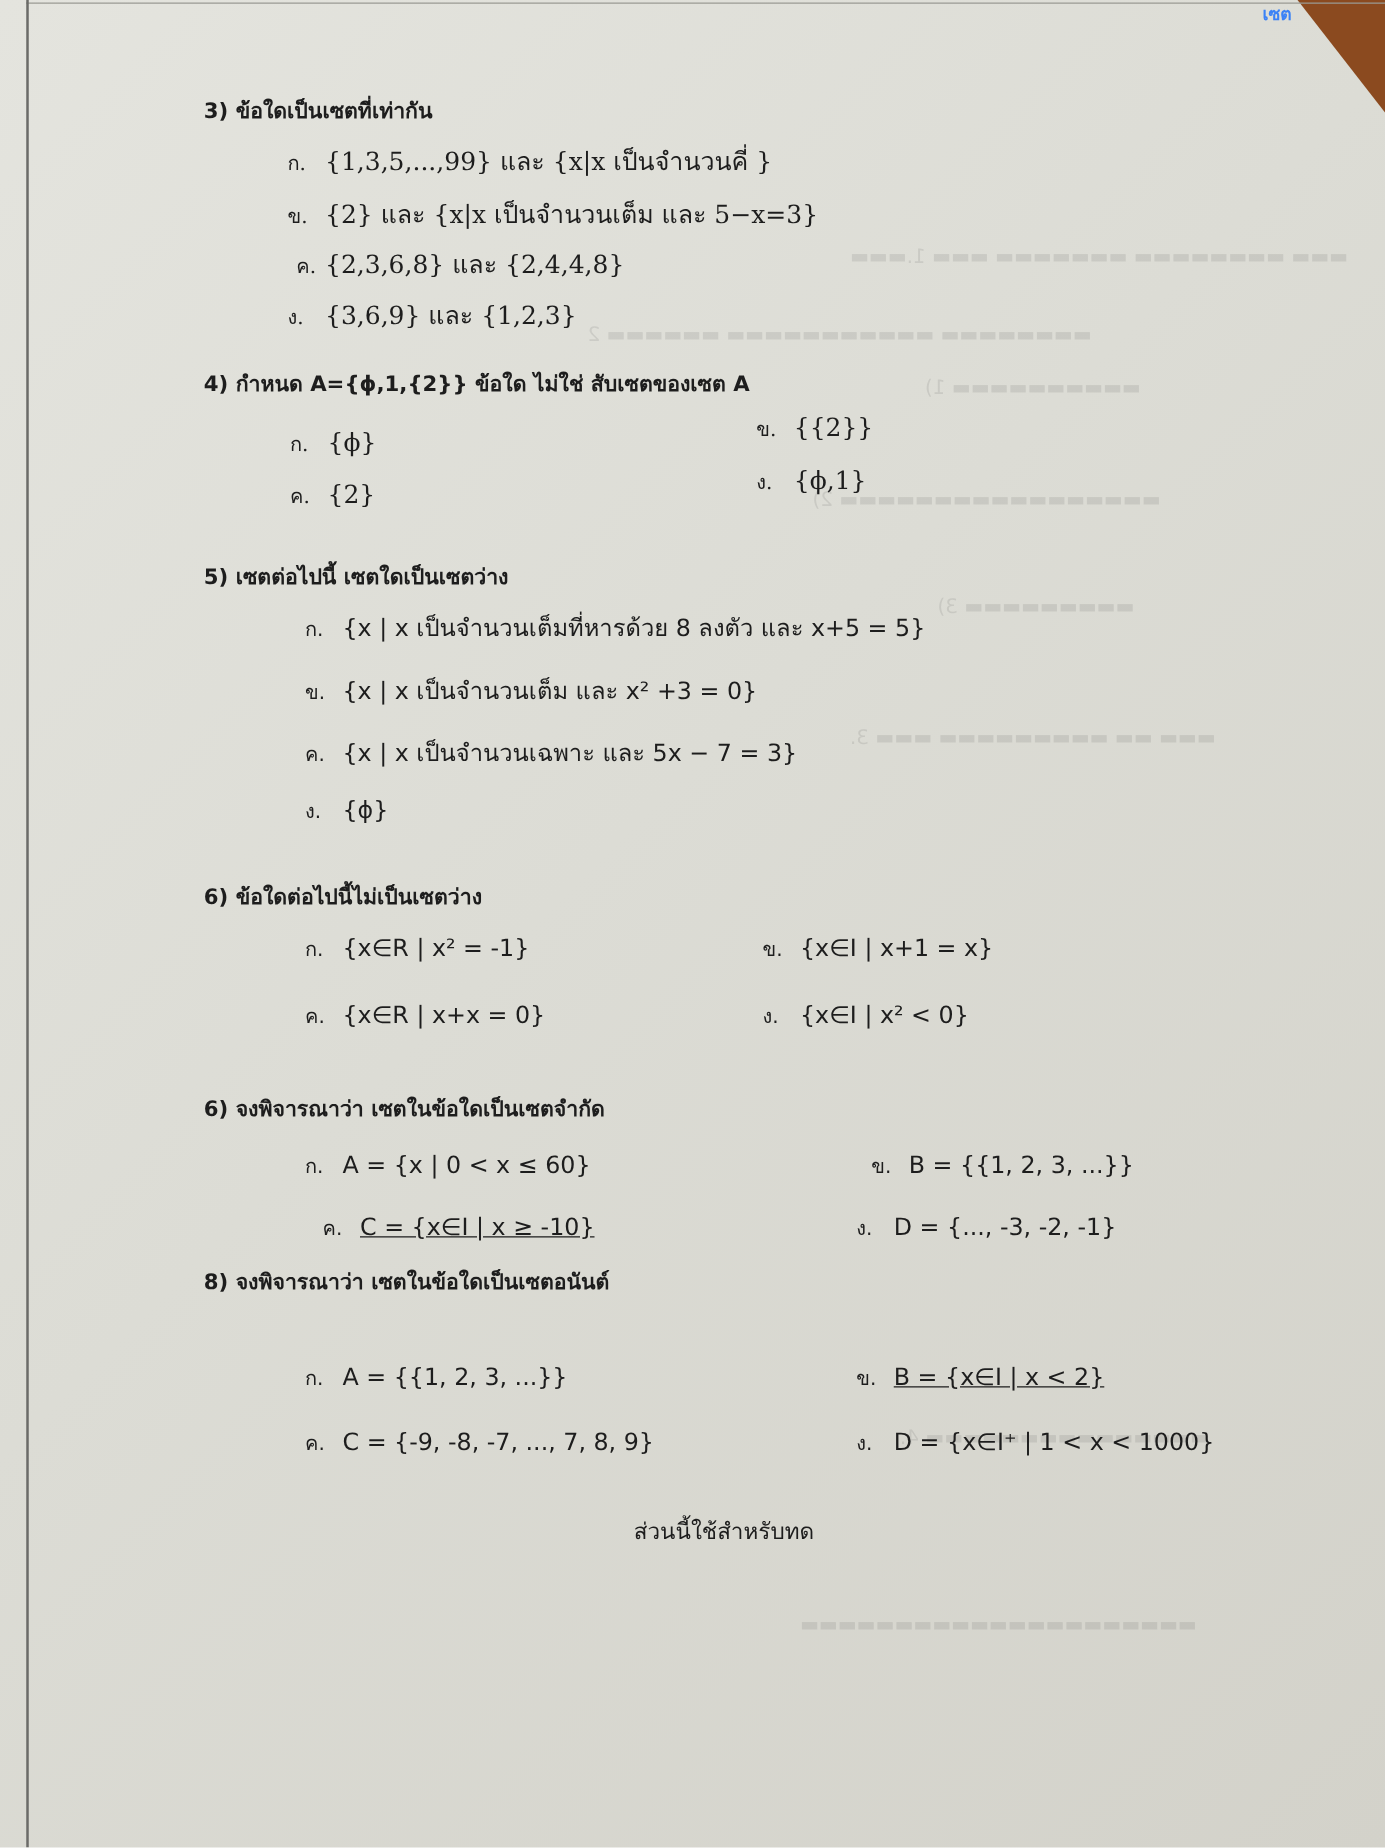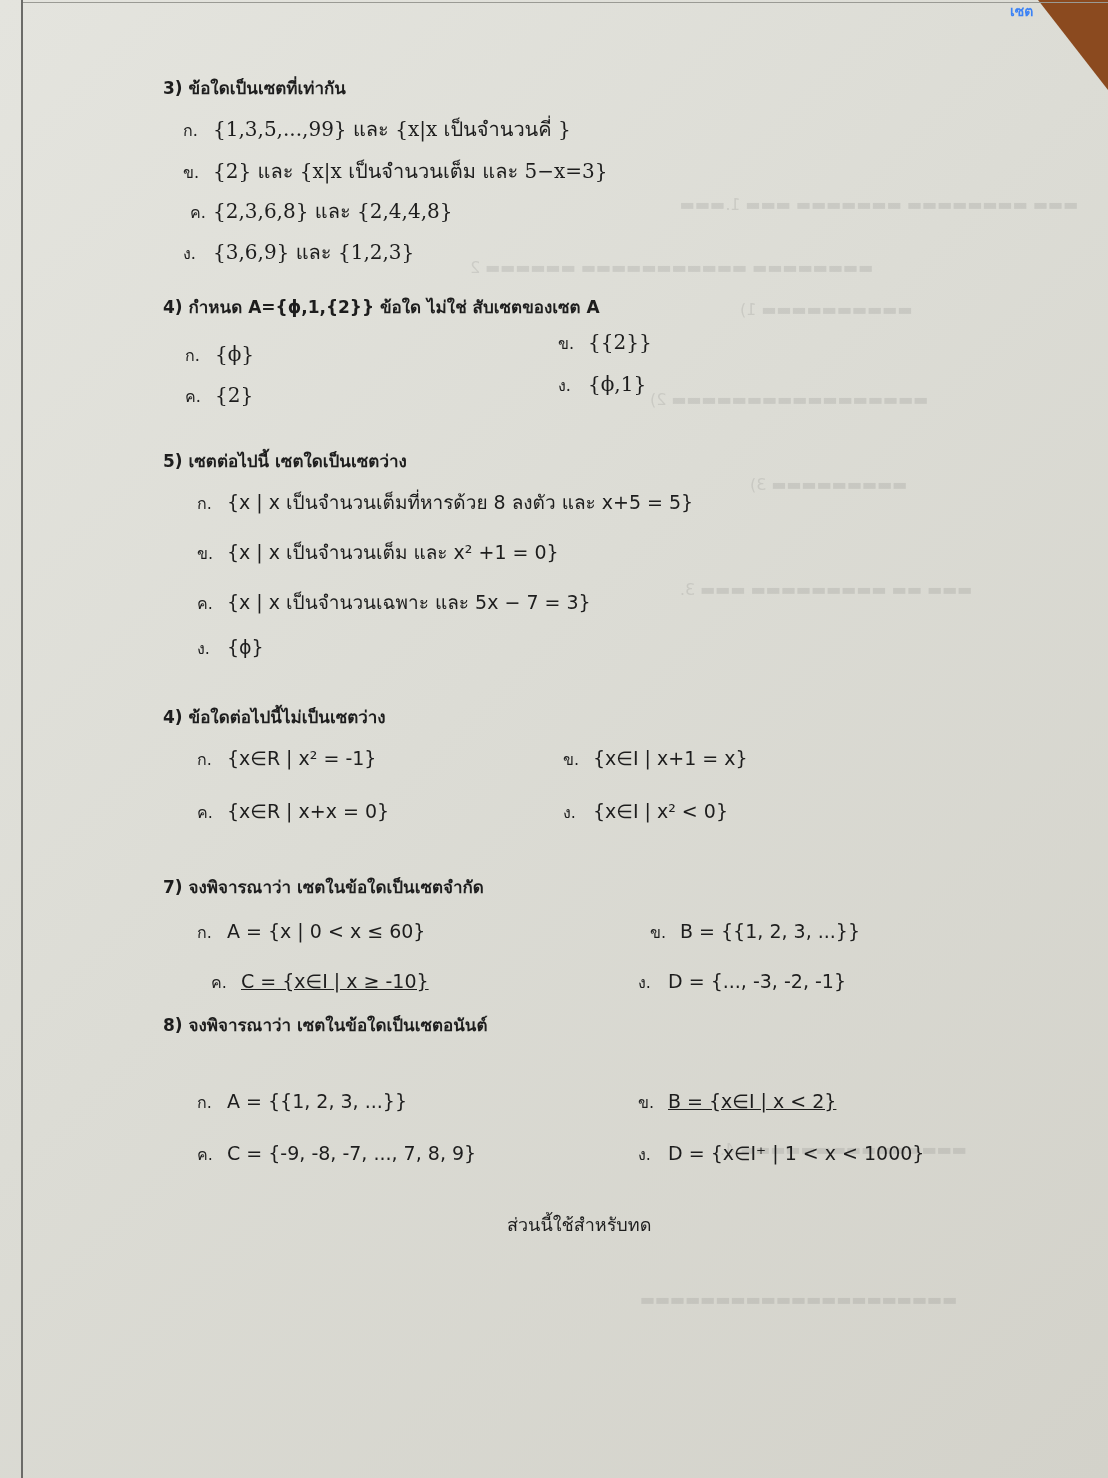--- a/index.html
+++ b/index.html
@@ -20,21 +20,21 @@
       border-top: 90px solid #8b4a1f; border-left: 70px solid transparent;
     }
     .corner-label {
       position: absolute; left: 1010px; top: 0px; font-size: 14px; color: #3b82f6; font-weight: bold;
     }
     .bleed {
       position: absolute; color: rgba(80,80,80,0.13); font-size: 16px; white-space: nowrap;
       transform: scaleX(-1);
     }
     .q { position: absolute; left: 163px; font-size: 17px; font-weight: bold; }
-    .opt { position: absolute; font-size: 20px; white-space: nowrap; }
+    .opt { position: absolute; font-size: 20px; white-space: nowrap; margin-left: 47px; }
     .opt .lbl { font-size: 16px; display: inline-block; width: 30px; }
     .math { font-family: "DejaVu Serif", serif; }
     .mathsans { font-family: "DejaVu Sans", sans-serif; font-size: 19px; }
     .footer { position: absolute; left: 507px; top: 1210px; font-size: 18px; }
   </style>
 </head>
 <body>
 
 <div class="desk-corner"></div>
 <div class="page-top-line"></div>
@@ -76,44 +76,44 @@
 </div>
 <div class="opt math" style="left:558px;top:372px;">
   <span class="lbl">ง.</span><span>{ϕ,1}</span>
 </div>
 
 <div class="q" style="top:447px;">5) เซตต่อไปนี้ เซตใดเป็นเซตว่าง</div>
 <div class="opt mathsans" style="left:197px;top:487px;">
   <span class="lbl">ก.</span><span>{x | x เป็นจำนวนเต็มที่หารด้วย 8 ลงตัว และ x+5 = 5}</span>
 </div>
 <div class="opt mathsans" style="left:197px;top:537px;">
-  <span class="lbl">ข.</span><span>{x | x เป็นจำนวนเต็ม และ x² +1 = 0}</span>
+  <span class="lbl">ข.</span><span>{x | x เป็นจำนวนเต็ม และ x² +3 = 0}</span>
 </div>
 <div class="opt mathsans" style="left:197px;top:587px;">
   <span class="lbl">ค.</span><span>{x | x เป็นจำนวนเฉพาะ และ 5x − 7 = 3}</span>
 </div>
 <div class="opt mathsans" style="left:197px;top:636px;">
   <span class="lbl">ง.</span><span>{ϕ}</span>
 </div>
 
-<div class="q" style="top:703px;">4) ข้อใดต่อไปนี้ไม่เป็นเซตว่าง</div>
+<div class="q" style="top:703px;">6) ข้อใดต่อไปนี้ไม่เป็นเซตว่าง</div>
 <div class="opt mathsans" style="left:197px;top:747px;">
   <span class="lbl">ก.</span><span>{x∈R | x² = -1}</span>
 </div>
 <div class="opt mathsans" style="left:563px;top:747px;">
   <span class="lbl">ข.</span><span>{x∈I | x+1 = x}</span>
 </div>
 <div class="opt mathsans" style="left:197px;top:800px;">
   <span class="lbl">ค.</span><span>{x∈R | x+x = 0}</span>
 </div>
 <div class="opt mathsans" style="left:563px;top:800px;">
   <span class="lbl">ง.</span><span>{x∈I | x² &lt; 0}</span>
 </div>
 
-<div class="q" style="top:873px;">7) จงพิจารณาว่า เซตในข้อใดเป็นเซตจำกัด</div>
+<div class="q" style="top:873px;">6) จงพิจารณาว่า เซตในข้อใดเป็นเซตจำกัด</div>
 <div class="opt mathsans" style="left:197px;top:920px;">
   <span class="lbl">ก.</span><span>A = {x | 0 &lt; x ≤ 60}</span>
 </div>
 <div class="opt mathsans" style="left:650px;top:920px;">
   <span class="lbl">ข.</span><span>B = {{1, 2, 3, ...}}</span>
 </div>
 <div class="opt mathsans" style="left:211px;top:970px;text-decoration:underline;">
   <span class="lbl">ค.</span><span>C = {x∈I | x ≥ -10}</span>
 </div>
 <div class="opt mathsans" style="left:638px;top:970px;">

